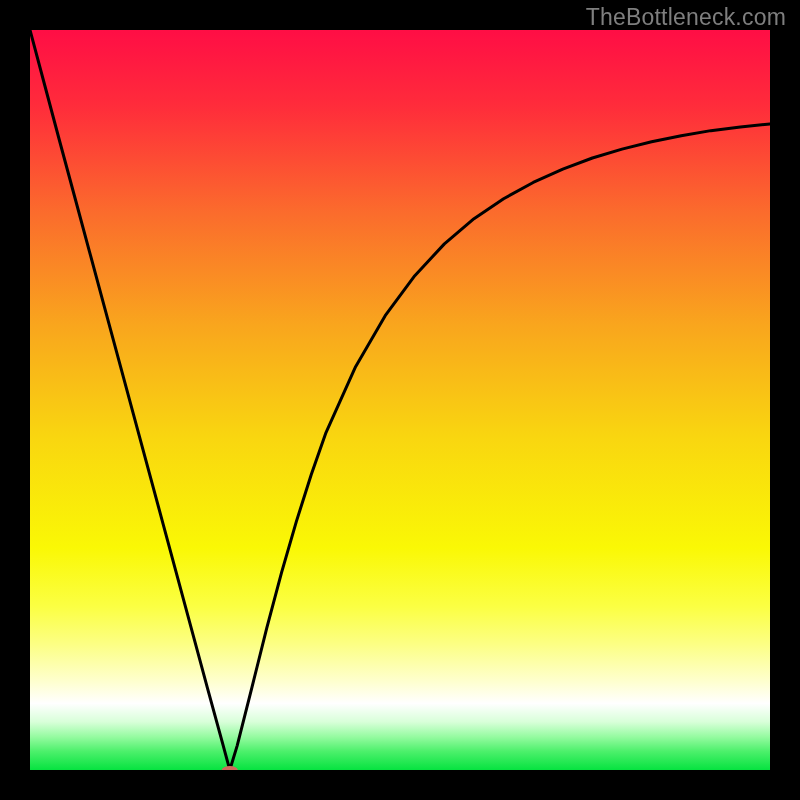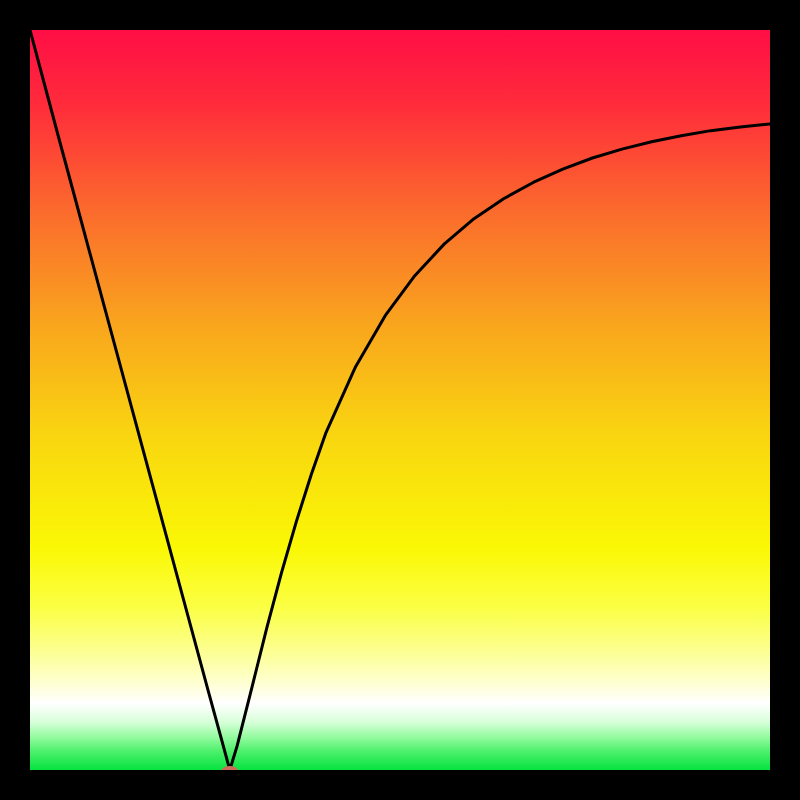--- a/index.html
+++ b/index.html
@@ -35,20 +35,21 @@
     letter-spacing: 0.2px;
   }
   svg {
     display: block;
   }
 </style>
 </head>
 <body>
 
 <div class="frame">
+  <div class="watermark">TheBottleneck.com</div>
 
   <div class="plot-area">
     <svg id="chart-svg" width="740" height="740" viewBox="0 0 740 740">
       <defs>
         <linearGradient id="bg-grad" x1="0" y1="0" x2="0" y2="1">
             <stop offset="0%" stop-color="#ff0e45"></stop>
             <stop offset="10%" stop-color="#ff2b3b"></stop>
             <stop offset="25%" stop-color="#fb6d2c"></stop>
             <stop offset="40%" stop-color="#f9a61d"></stop>
             <stop offset="55.00000000000001%" stop-color="#f9d610"></stop>

